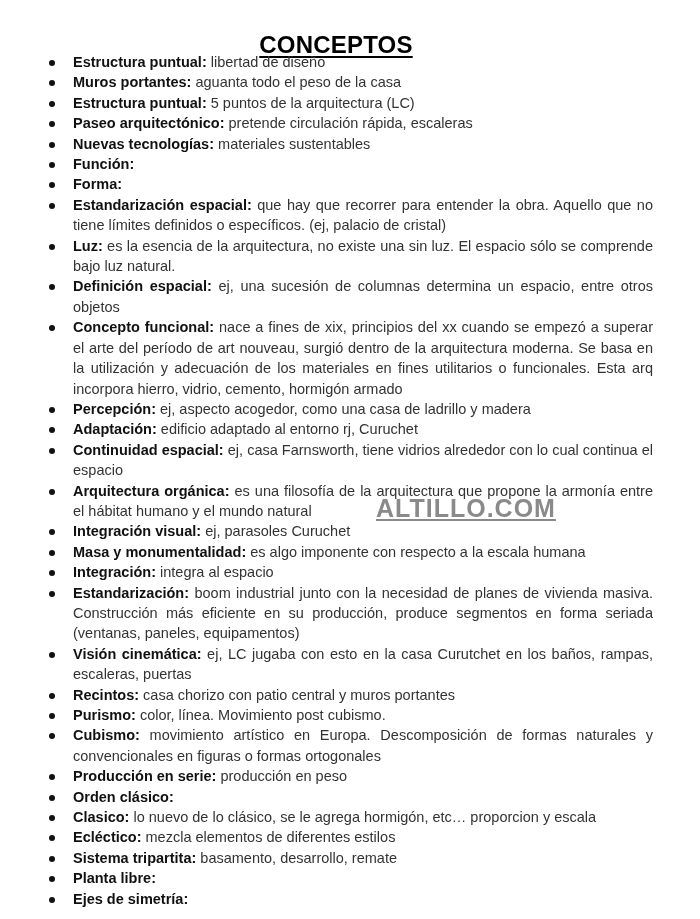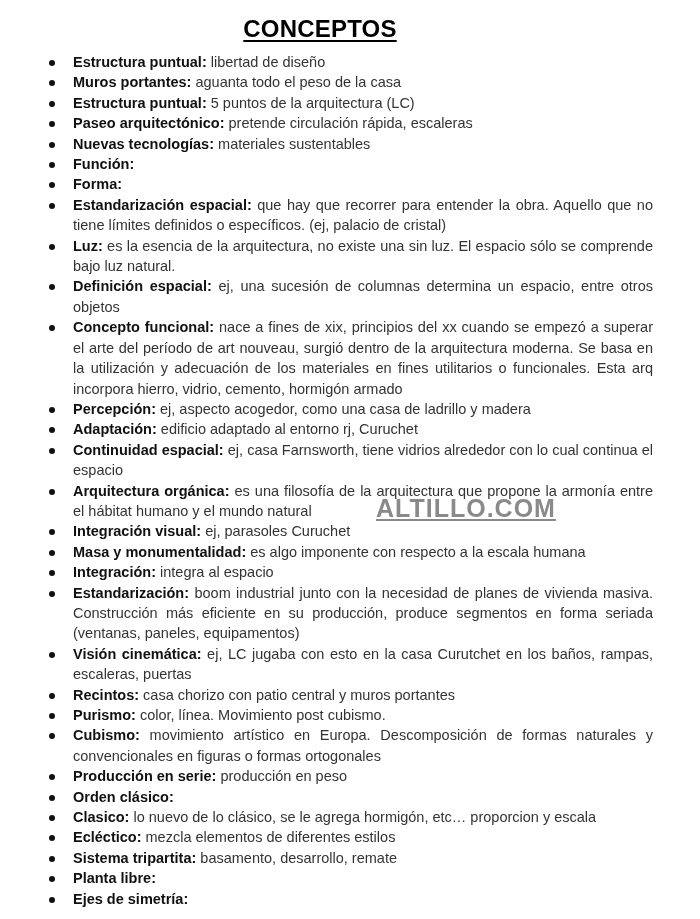--- a/index.html
+++ b/index.html
@@ -27,21 +27,21 @@
       top: 15px;
       left: 0;
       width: 640px;
       text-align: center;
       font-size: 24px;
       font-weight: bold;
       text-decoration: underline;
       text-decoration-thickness: 2px;
       text-underline-offset: 3px;
       color: #000;
-      margin: 0;
+      margin: 16px;
       letter-spacing: 0.2px;
     }
     .list {
       position: absolute;
       top: 50px;
       left: 16px;
       margin: 2px;
       padding: 0;
       list-style: none;
       width: 640px;

